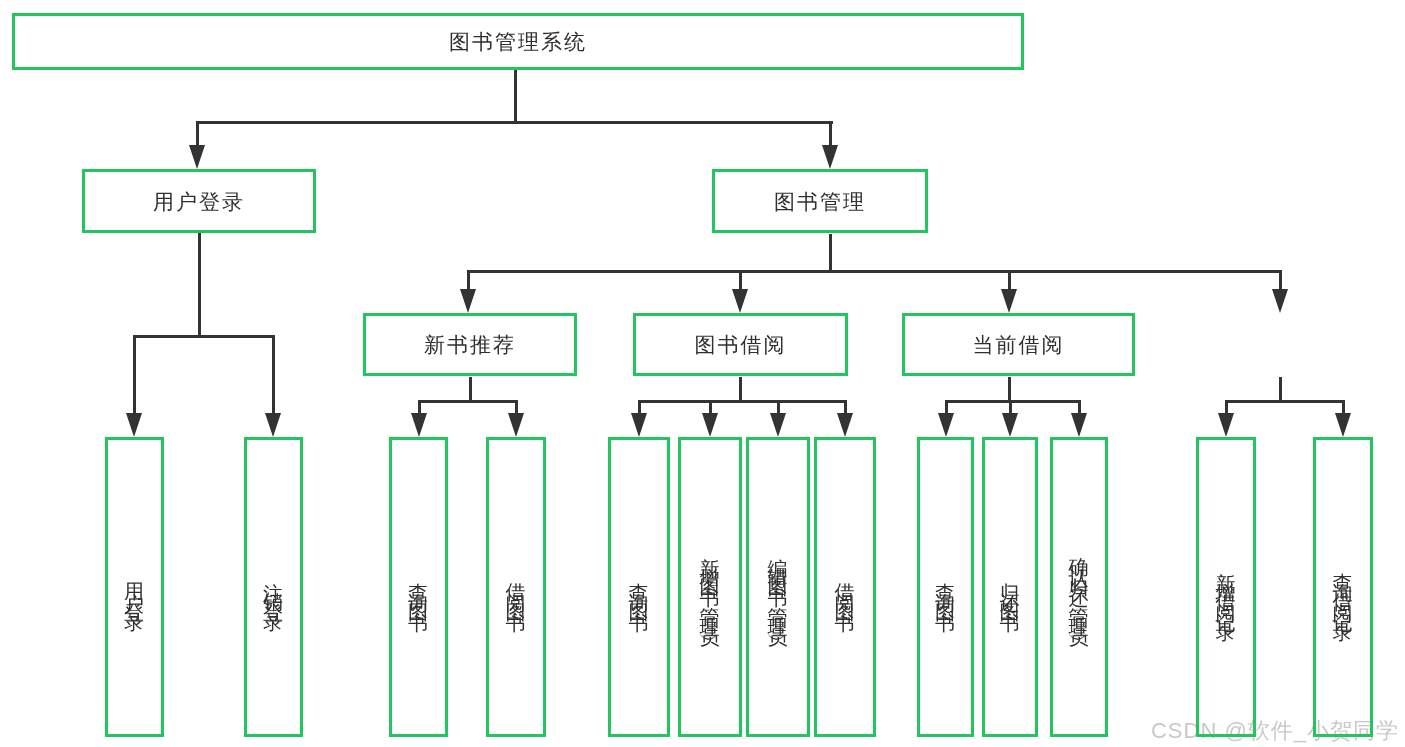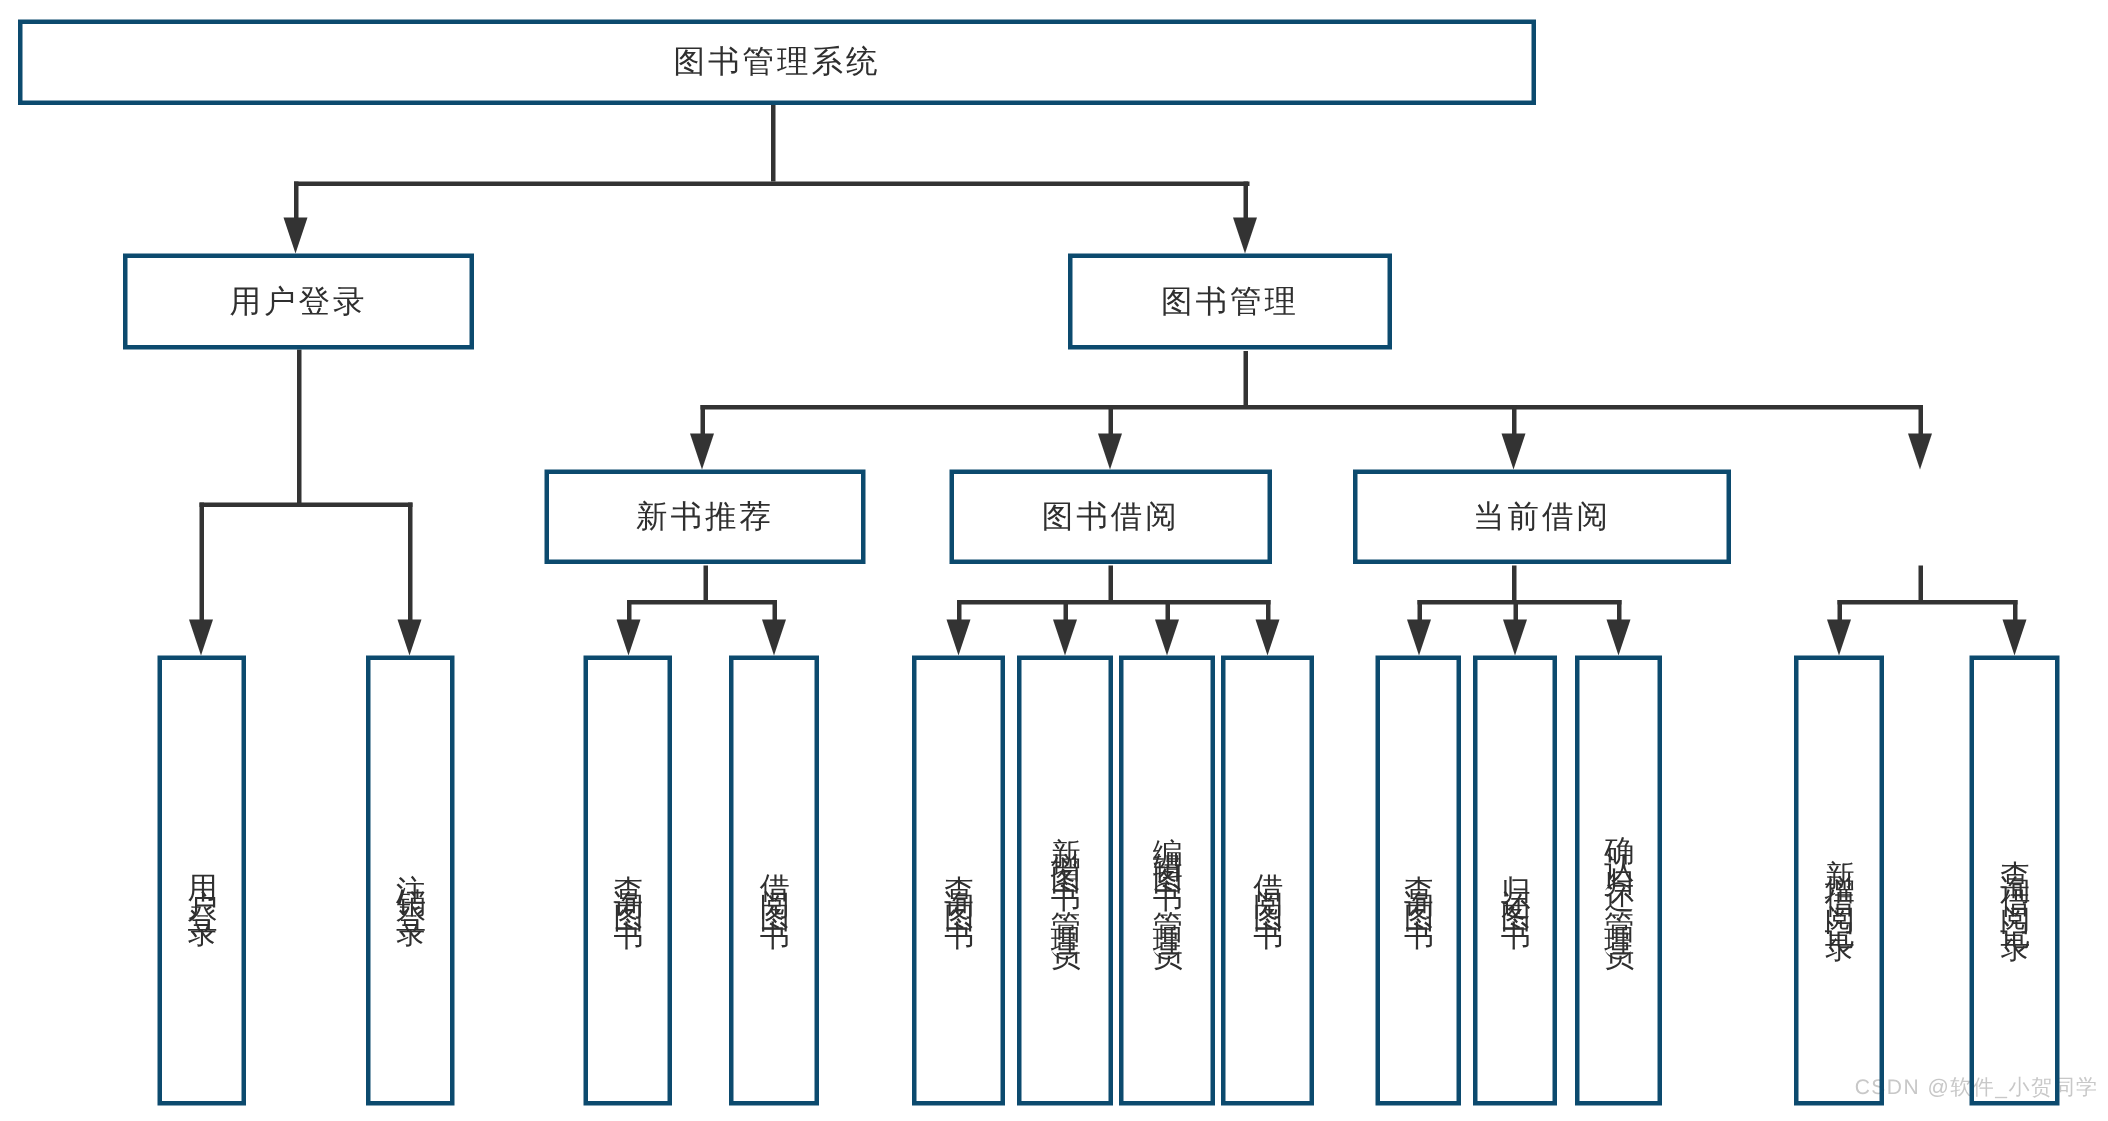--- a/index.html
+++ b/index.html
@@ -4,41 +4,41 @@
 <style>
   html,body { margin:0; padding:0; background:#ffffff; }
   .canvas {
     position:relative; width:1405px; height:747px;
     background:#ffffff; overflow:hidden;
     font-family:"Liberation Sans","DejaVu Sans",sans-serif;
   }
   
   .node {
     position:absolute; box-sizing:border-box;
-    border:3px solid #0c4a6e; background:transparent;
+    border:3px solid #22c55e; background:transparent;
     display:flex; align-items:center; justify-content:center;
     color:#2f2f2f; z-index:2;
   }
   .node .lbl { font-size:21px; letter-spacing:2px; line-height:1; white-space:nowrap; }
   .leaf .lbl {
     writing-mode:vertical-rl; text-orientation:mixed;
     font-size:20px; letter-spacing:10px; line-height:1;
   }
   
   .vline { position:absolute; width:3px; background:#333333; z-index:1; }
   .hline { position:absolute; height:3px; background:#333333; z-index:1; }
   .arrow {
     position:absolute; width:0; height:0; z-index:1;
     border-left:8px solid transparent; border-right:8px solid transparent;
     border-top:24px solid #333333;
   }
   
   .watermark {
     position:absolute; top:716px; right:6px; z-index:0;
-    color:#c8c8c8; font-size:14px; letter-spacing:1px; white-space:nowrap;
+    color:#c8c8c8; font-size:22px; letter-spacing:1px; white-space:nowrap;
   }
 </style>
 </head>
 <body>
 
 <div class="canvas">
 
   <div class="watermark">CSDN @软件_小贺同学</div>
 
   <div class="vline" style="left:514px;top:70px;height:51px;"></div>
@@ -110,21 +110,21 @@
   <div class="node" style="left:712px;top:169px;width:216px;height:64px;">
     <span class="lbl">图书管理</span>
   </div>
 
   <div class="node" style="left:633px;top:313px;width:215px;height:63px;">
     <span class="lbl">图书借阅</span>
   </div>
   <div class="node" style="left:363px;top:313px;width:214px;height:63px;">
     <span class="lbl">新书推荐</span>
   </div>
-  <div class="node" style="left:902px;top:313px;width:252px;height:63px;">
+  <div class="node" style="left:902px;top:313px;width:233px;height:63px;">
     <span class="lbl">当前借阅</span>
   </div>
 
   <div class="node leaf" style="left:105px;top:437px;width:59px;height:300px;">
     <span class="lbl">用户登录</span>
   </div>
   <div class="node leaf" style="left:244px;top:437px;width:59px;height:300px;">
     <span class="lbl">注销登录</span>
   </div>
 

